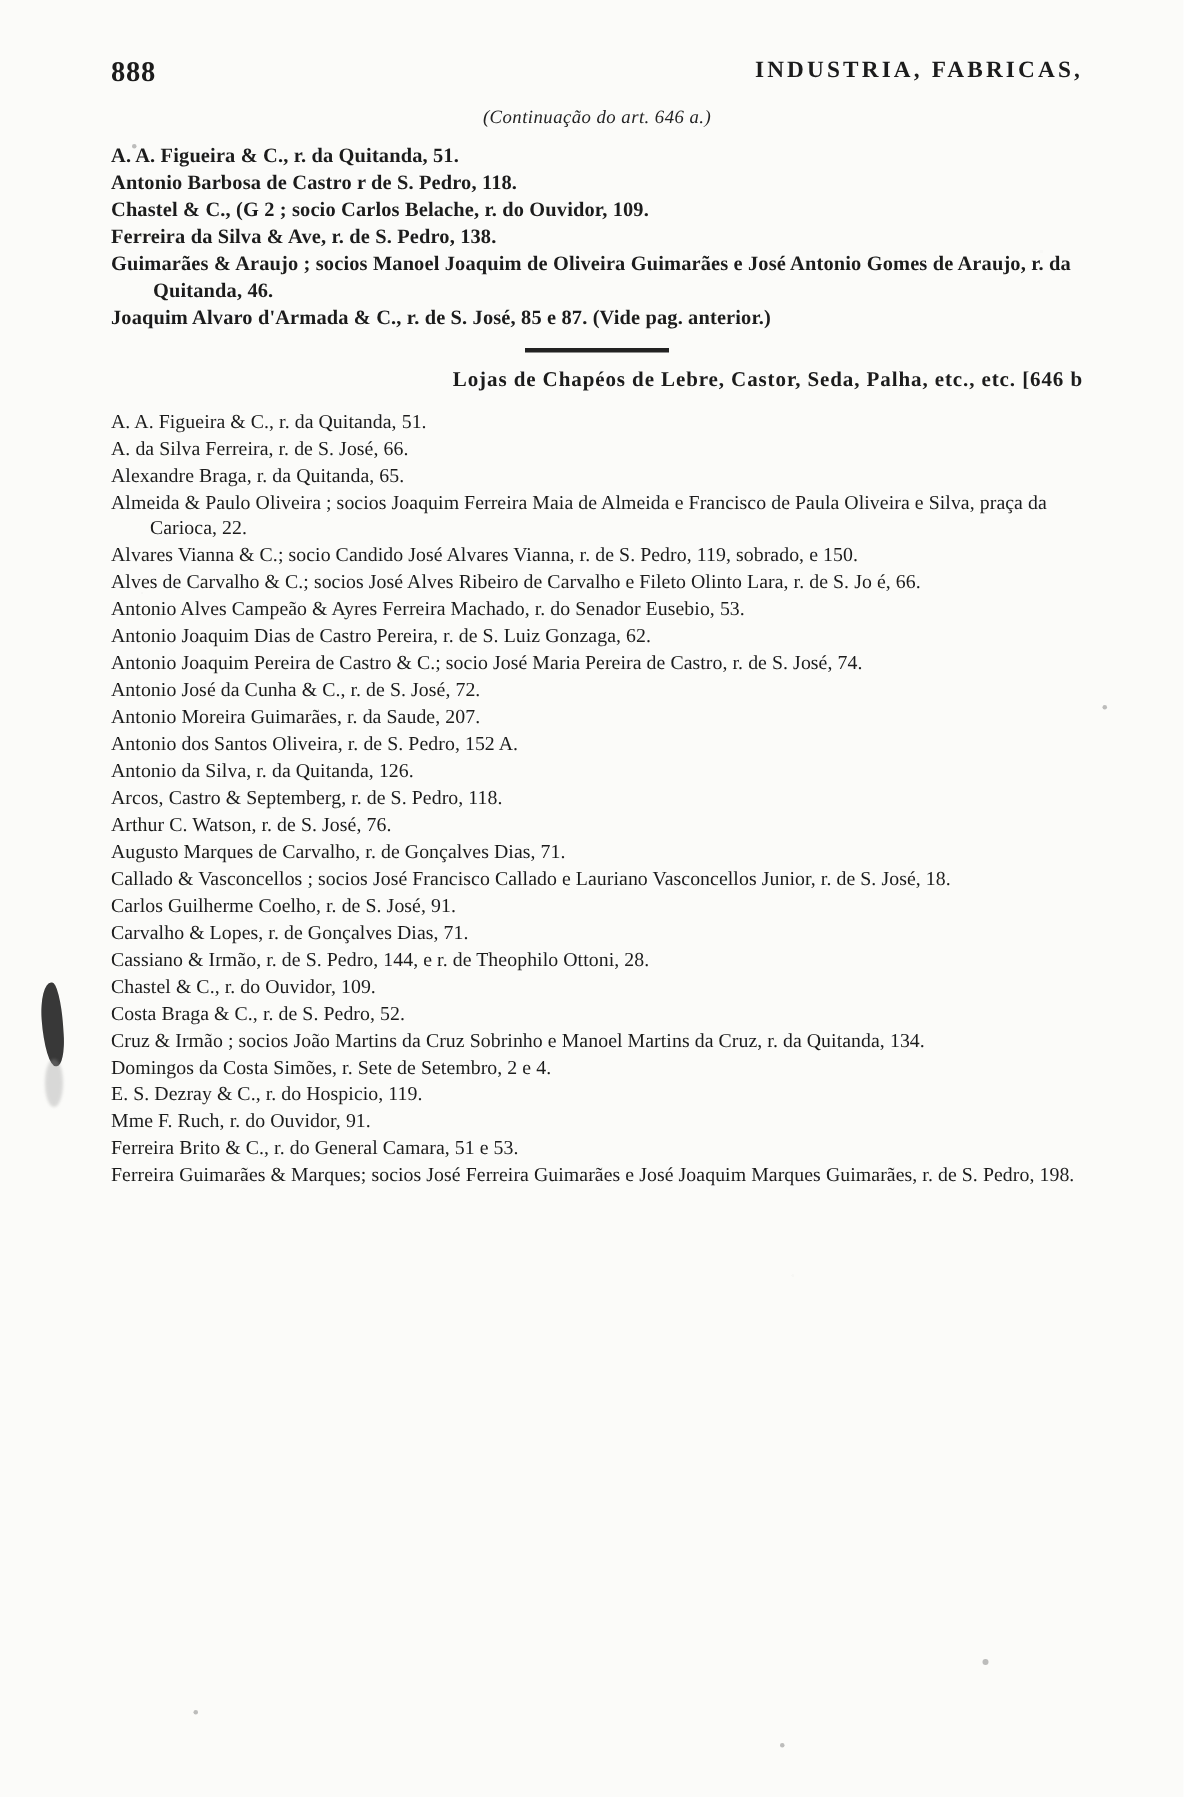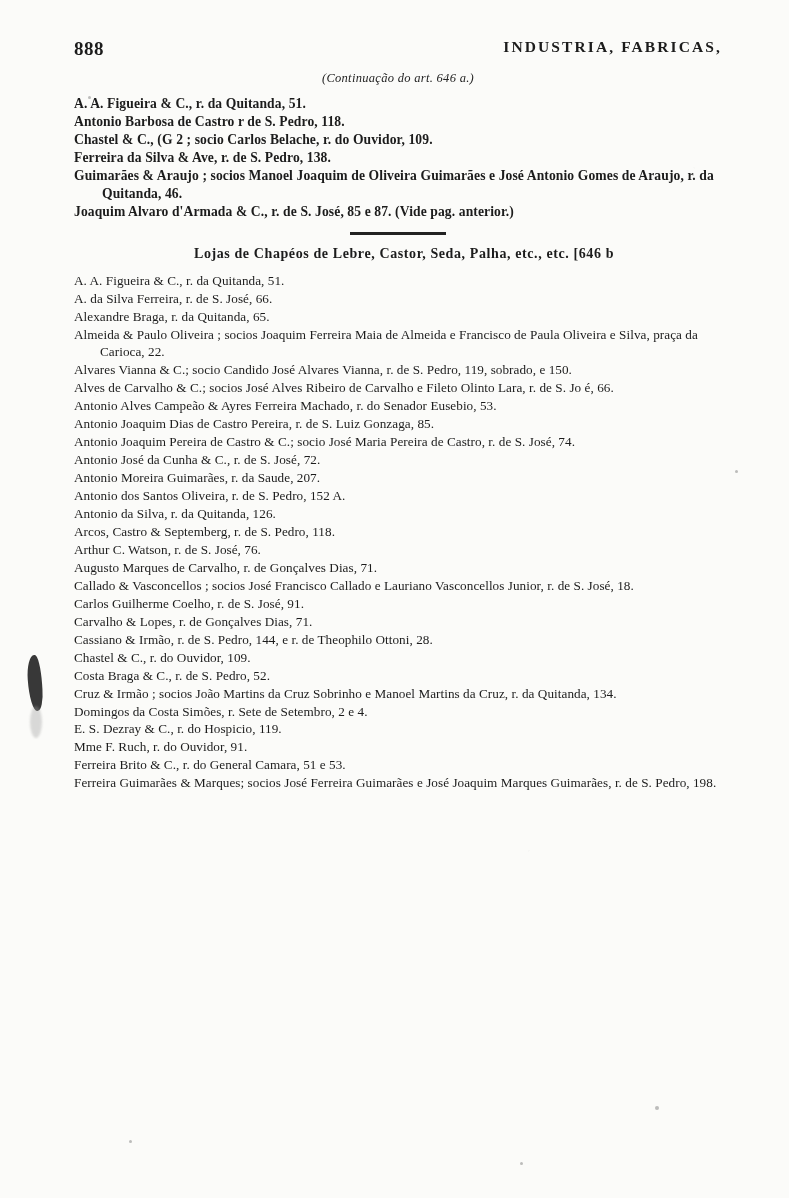--- a/index.html
+++ b/index.html
@@ -92,21 +92,21 @@
     top: 11px;
     width: 96px;
     height: 3px;
     background: #222;
   }
   
   .section-heading {
     font-size: 14px;
     font-weight: bold;
     letter-spacing: 0.6px;
-    text-align: center;
+    text-align: right;
     margin: 3px 0 10px 0;
     padding-left: 12px;
   }
   .section-heading .ref {
     font-weight: bold;
   }
   
   .entries-2 .entry {
     font-size: 13.2px;
     line-height: 17.45px;
@@ -186,21 +186,21 @@
     </div>
 
     <div class="entries entries-2">
       <div class="entry">A. A. Figueira &amp; C., r. da Quitanda, 51.</div>
       <div class="entry">A. da Silva Ferreira, r. de S. José, 66.</div>
       <div class="entry">Alexandre Braga, r. da Quitanda, 65.</div>
       <div class="entry">Almeida &amp; Paulo Oliveira ; socios Joaquim Ferreira Maia de Almeida e Francisco de Paula Oliveira e Silva, praça da Carioca, 22.</div>
       <div class="entry">Alvares Vianna &amp; C.;  socio  Candido José Alvares Vianna,  r. de S. Pedro, 119, sobrado, e 150.</div>
       <div class="entry">Alves de Carvalho &amp; C.; socios  José Alves Ribeiro de Carvalho e Fileto Olinto Lara, r. de S. Jo é, 66.</div>
       <div class="entry">Antonio Alves Campeão &amp; Ayres Ferreira Machado, r. do Senador Eusebio, 53.</div>
-      <div class="entry">Antonio Joaquim Dias de Castro Pereira, r. de S. Luiz Gonzaga, 85.</div>
+      <div class="entry">Antonio Joaquim Dias de Castro Pereira, r. de S. Luiz Gonzaga, 62.</div>
       <div class="entry">Antonio Joaquim Pereira de Castro &amp; C.;  socio José Maria Pereira de Castro, r. de S. José, 74.</div>
       <div class="entry">Antonio José da Cunha &amp; C., r. de S. José, 72.</div>
       <div class="entry">Antonio Moreira Guimarães, r. da Saude, 207.</div>
       <div class="entry">Antonio dos Santos Oliveira, r. de S. Pedro, 152 A.</div>
       <div class="entry">Antonio da Silva, r. da Quitanda, 126.</div>
       <div class="entry">Arcos, Castro &amp; Septemberg, r. de S. Pedro, 118.</div>
       <div class="entry">Arthur C. Watson, r. de S. José, 76.</div>
       <div class="entry">Augusto Marques de Carvalho, r. de Gonçalves Dias, 71.</div>
       <div class="entry">Callado &amp; Vasconcellos ;  socios  José  Francisco  Callado  e  Lauriano Vasconcellos Junior, r. de S. José, 18.</div>
       <div class="entry">Carlos Guilherme Coelho, r. de S. José, 91.</div>

